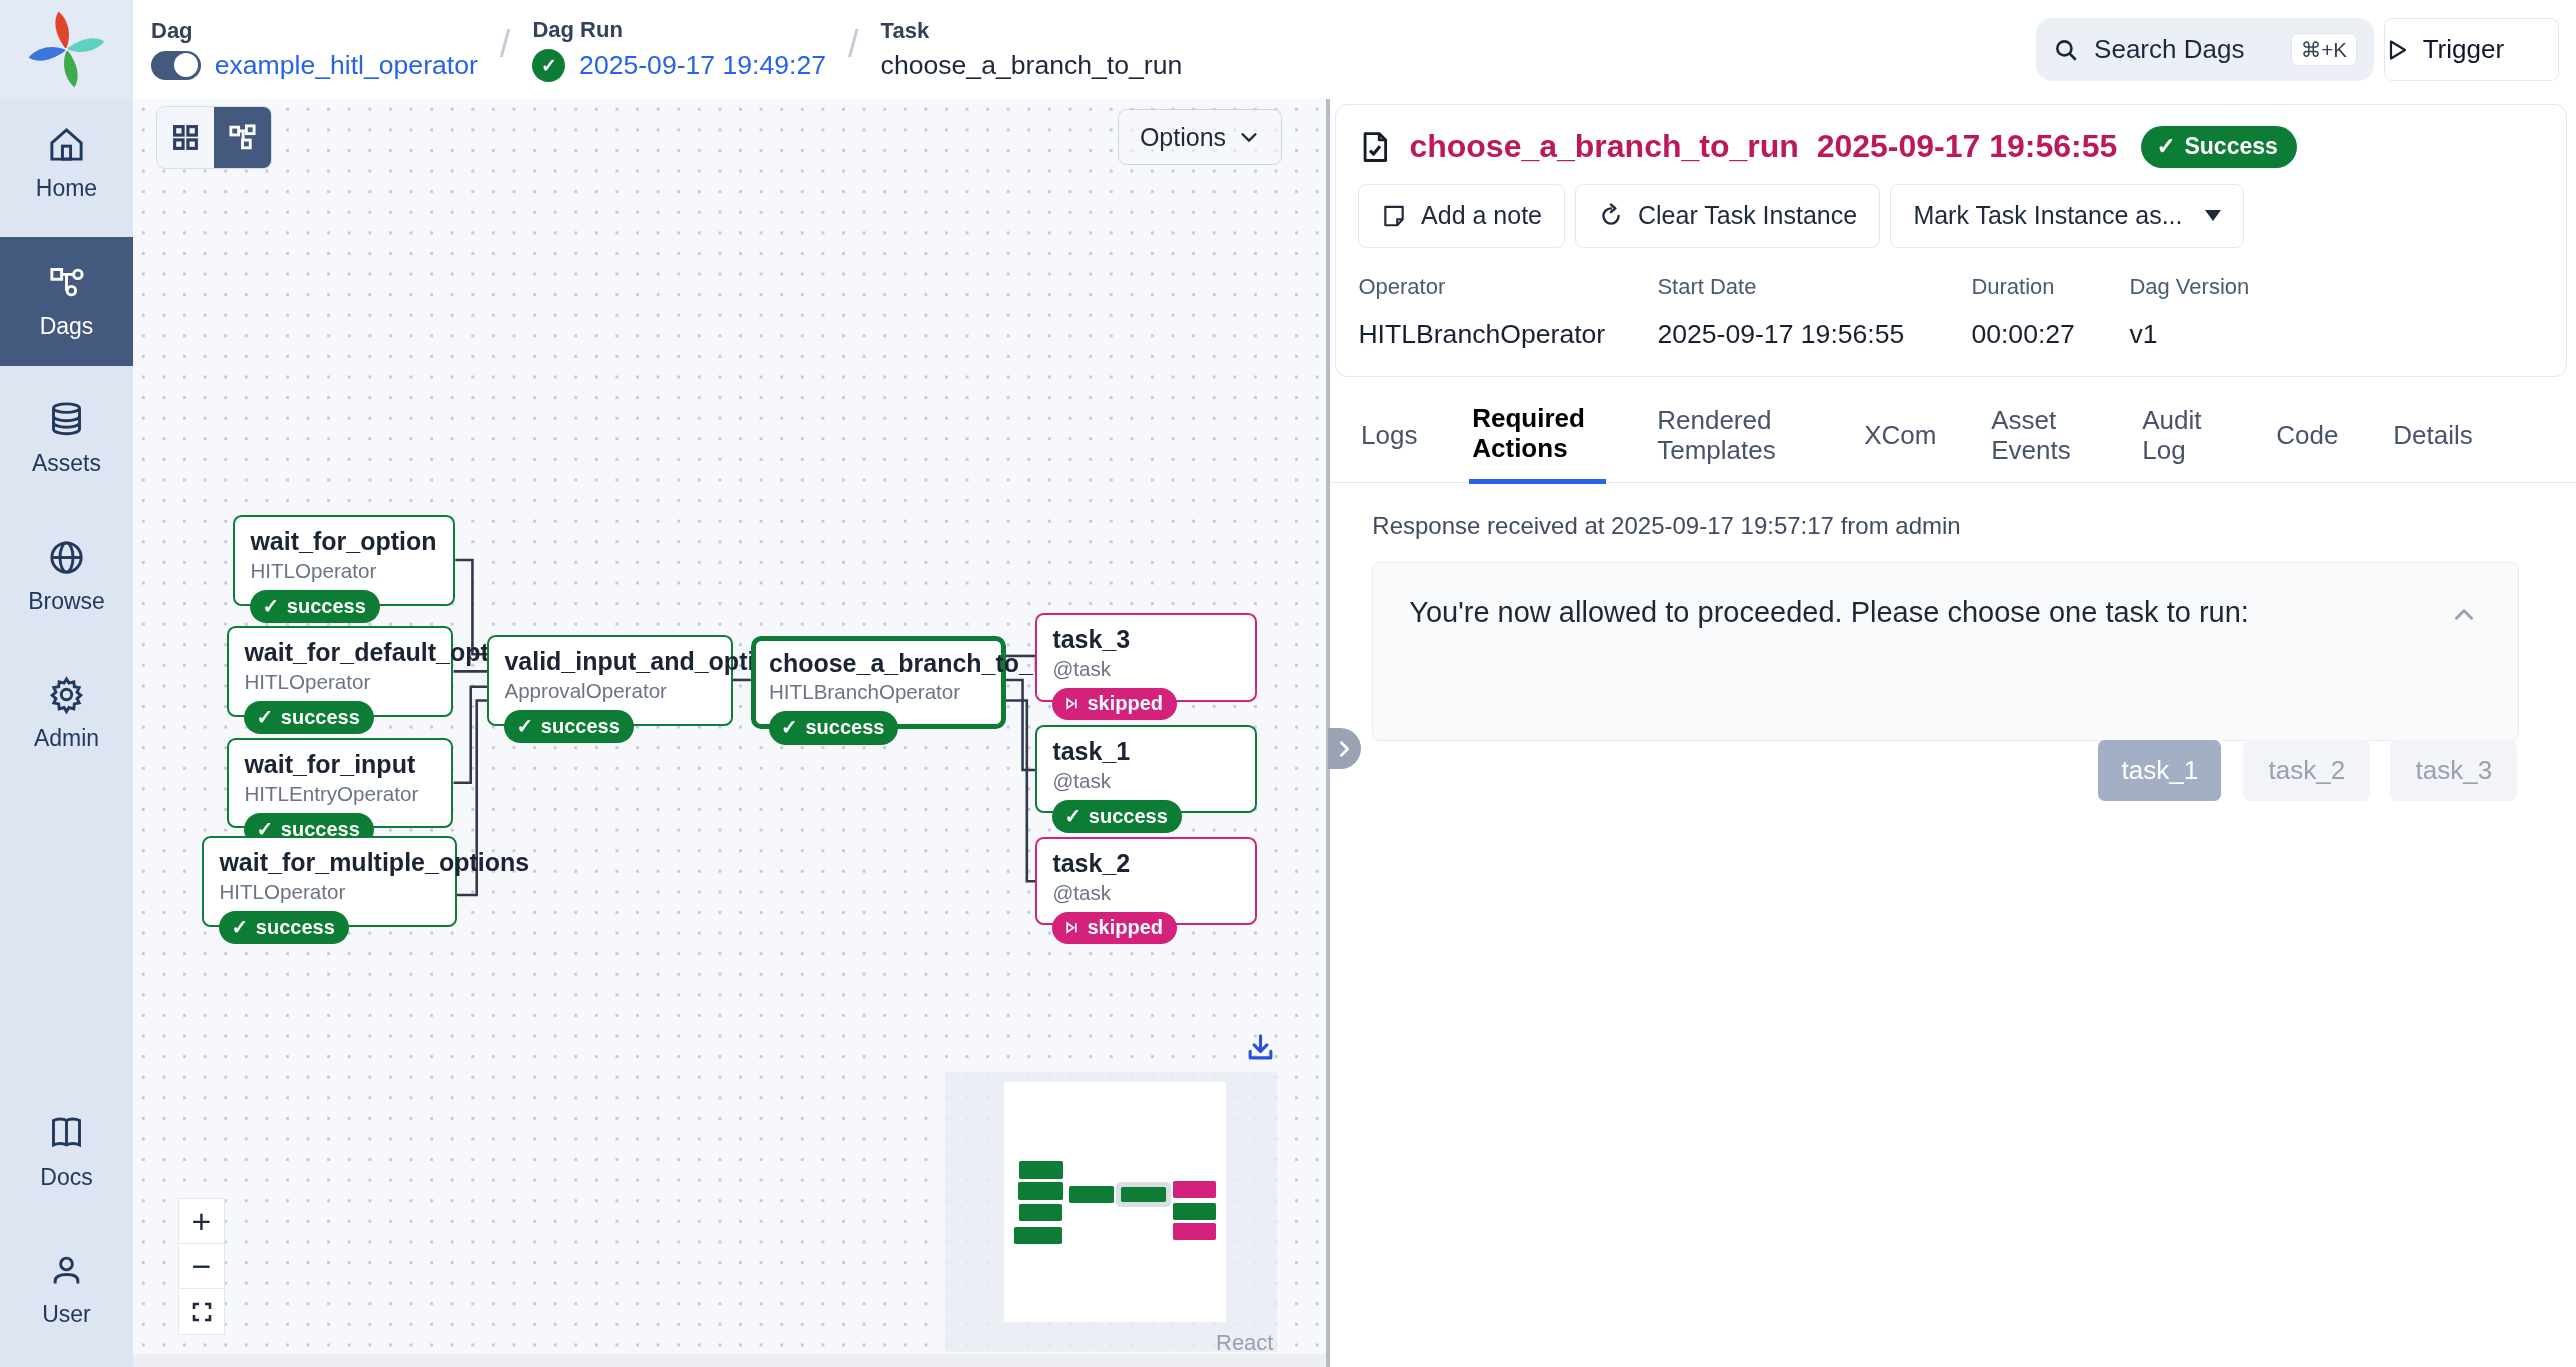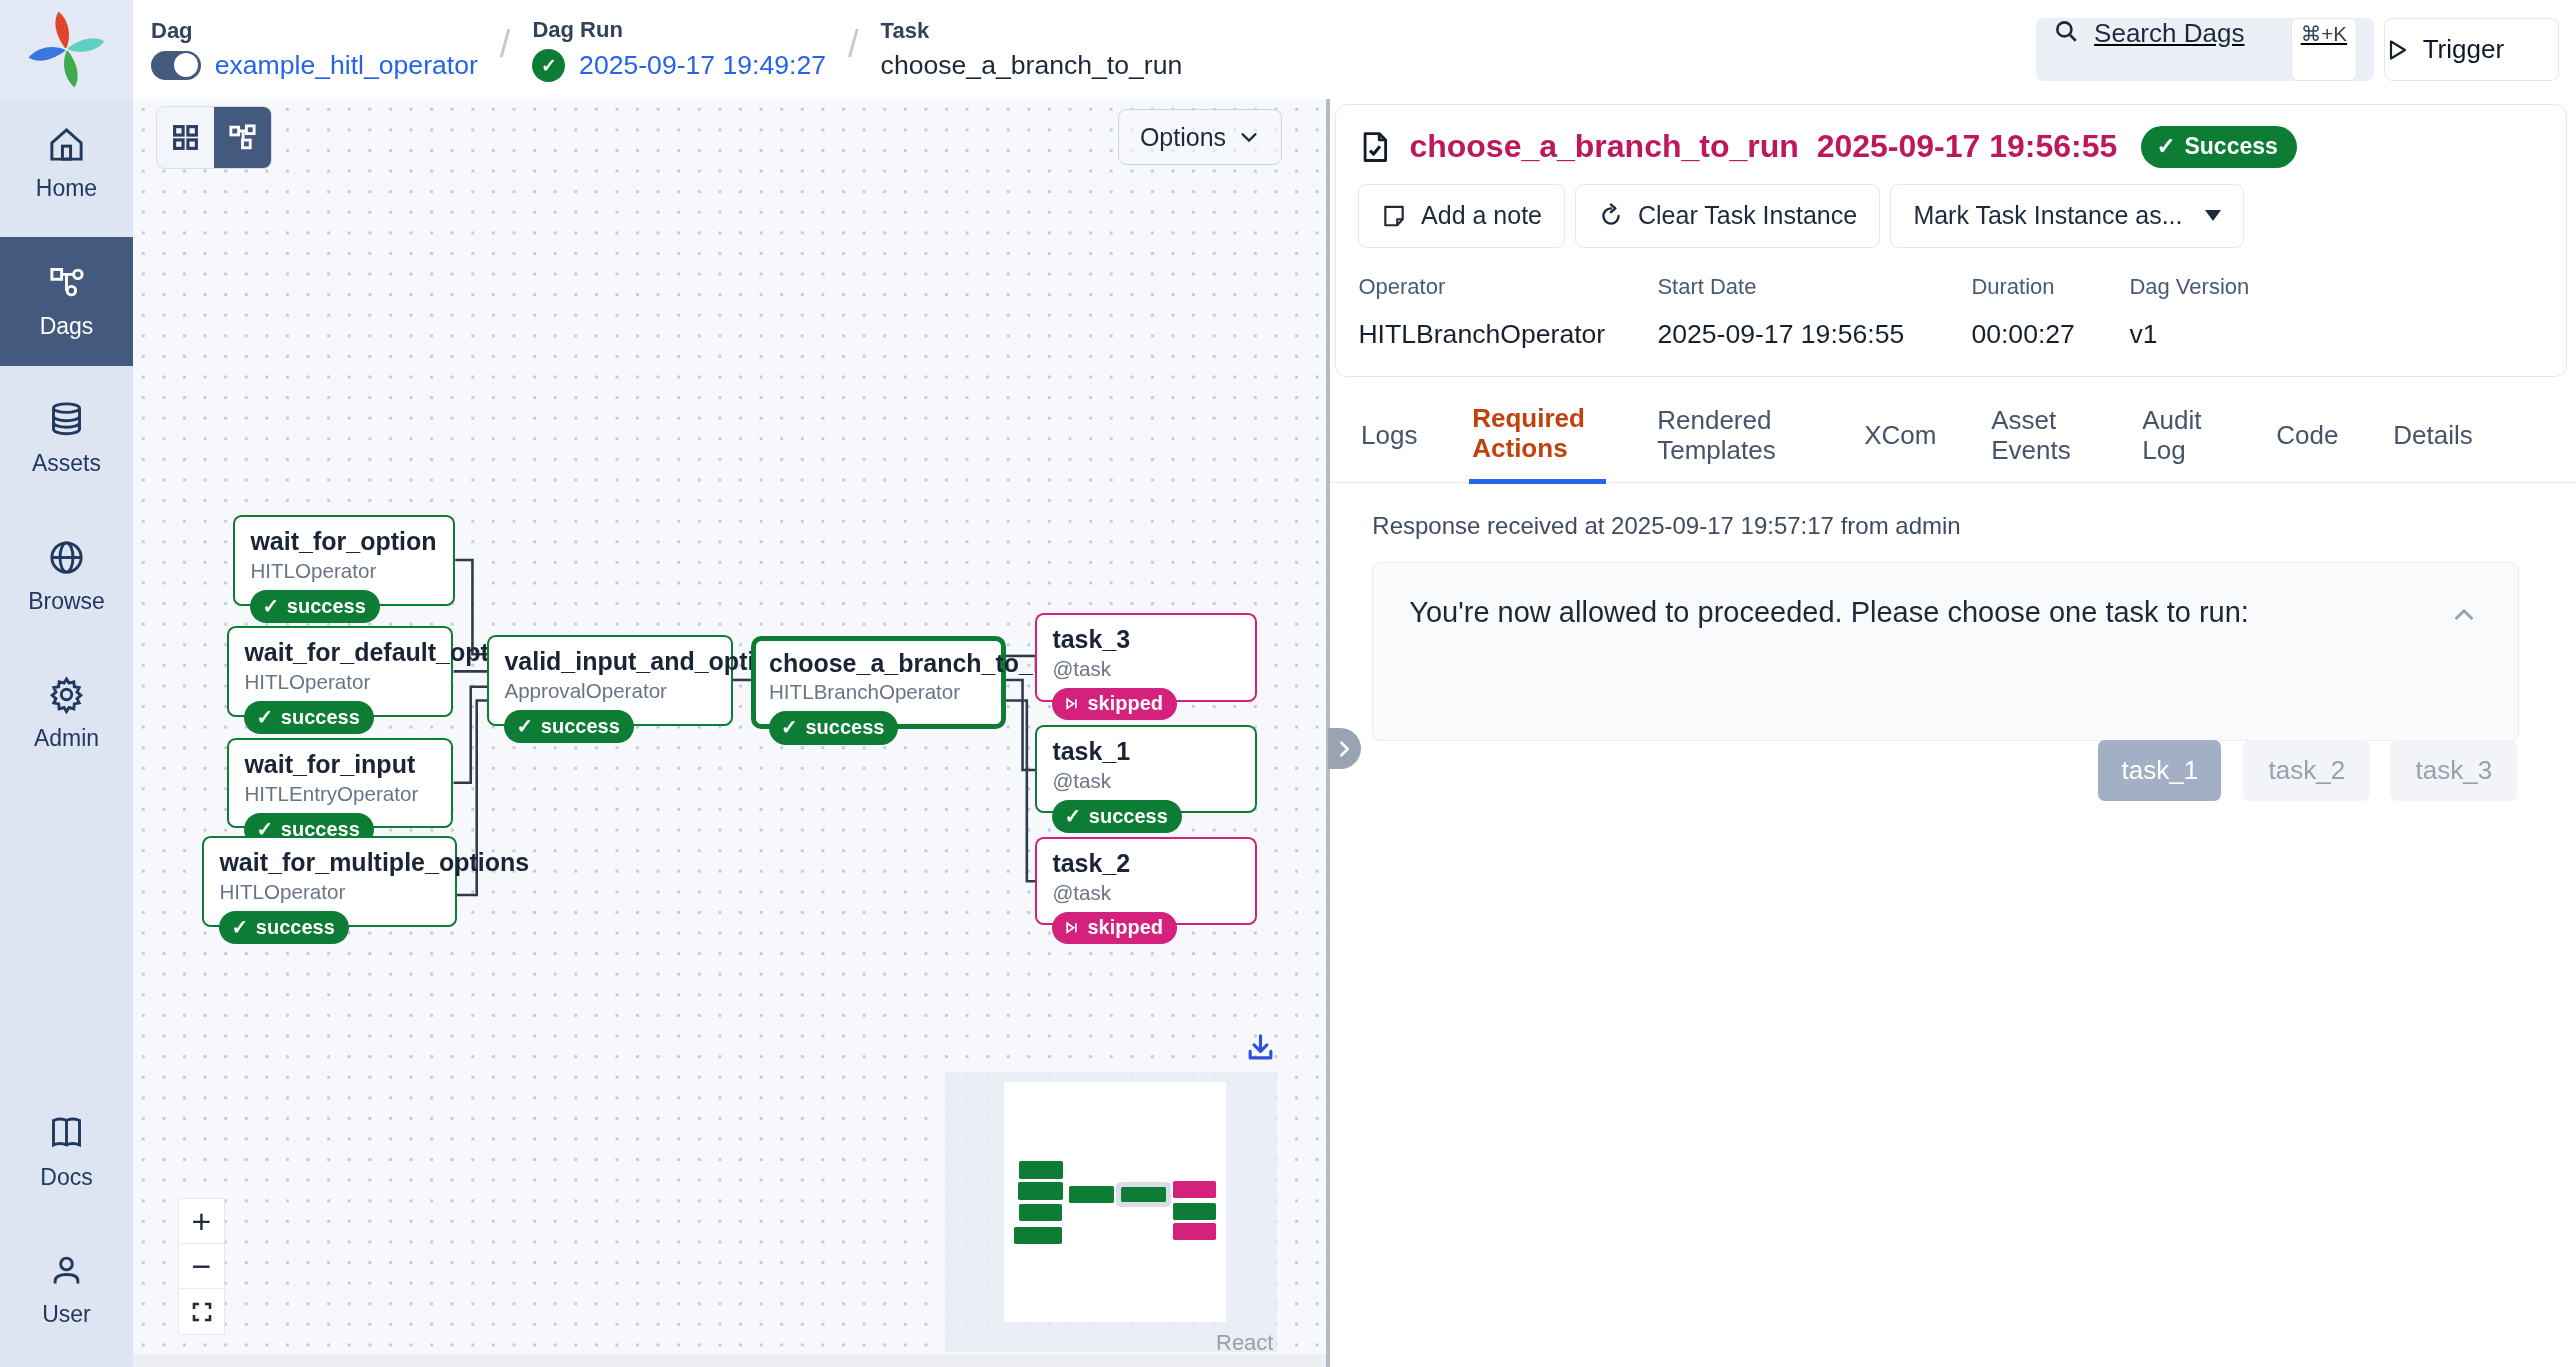--- a/index.html
+++ b/index.html
@@ -21,21 +21,21 @@
   .crumb-group { display:flex; flex-direction:column; justify-content:center; gap:5.1px; }
   .crumb-label { font-size:22px; font-weight:700; color:#33415b; }
   .crumb-value-row { display:flex; align-items:center; gap:13.7px; }
   .crumb-link { font-size:26.6px; color:#2563eb; cursor:pointer; }
   .crumb-text { font-size:26.6px; color:#1e293b; }
   .crumb-sep { font-size:38px; color:#c3cbd7; font-weight:300; margin:0 22px; transform:translateY(-5.1px); }
   .toggle { width:50px; height:29px; background:#44597e; border-radius:856px; position:relative; cursor:pointer; }
   .toggle .knob { position:absolute; right:2.6px; top:2.6px; width:24px; height:24px; background:#fff; border-radius:50%; }
   .check-circle { width:33px; height:33px; border-radius:50%; background:#0d7d35; color:#fff; display:flex; align-items:center; justify-content:center; font-size:19px; font-weight:700; }
   .topbar-right { margin-left:auto; display:flex; align-items:center; gap:10.3px; }
-  .searchbox { width:338px; height:63px; background:#ebf0f7; border-radius:7px; display:flex; gap:15.4px; padding:0 17px; cursor:pointer;text-decoration:underline; }
+  .searchbox { width:338px; height:63px; background:#ebf0f7; border-radius:16px; display:flex; align-items:center; gap:15.4px; padding:0 17px; cursor:pointer; }
   .searchbox .s-label { font-size:26px; color:#1e293b; }
   .kbd { background:#fff; border:1.7px solid #dfe5ec; border-radius:6.9px; font-size:20.6px; color:#334155; padding:3.4px 8.6px; }
   .trigger-btn { width:175px; height:63px; background:#fff; border:1.7px solid #e2e8f0; border-radius:8.6px; display:flex; align-items:center; justify-content:flex-start; gap:13.7px; font-size:26px; color:#0f172a; cursor:pointer; }
 
   .content { flex:1; display:flex; position:relative; }
 
   
   .graph-panel { position:relative; width:1193px; background:#f6f8fb; background-image:radial-gradient(#c6ccd8 1.9px, transparent 1.9px); background-size:20.6px 20.6px; overflow:hidden; flex-shrink:0; }
   .seg-control { position:absolute; left:23px; top:6.9px; display:flex; border:1.7px solid #d8dee8; border-radius:8.6px; overflow:hidden; background:#f2f5fa; }
   .seg-btn { width:57px; height:61px; display:flex; align-items:center; justify-content:center; cursor:pointer; }
@@ -79,21 +79,21 @@
   .ti-actions { display:flex; gap:10.3px; margin-top:15.4px; }
   .ti-btn { height:64px; background:#fff; border:1.7px solid #e3e8ef; border-radius:8.6px; display:flex; align-items:center; gap:13.7px; padding:0 22px; font-size:25px; color:#1e293b; cursor:pointer; }
   .caret-down { width:0; height:0; border-left:8.6px solid transparent; border-right:8.6px solid transparent; border-top:11px solid #1e293b; margin-left:8.6px; }
   .ti-meta { display:flex; margin-top:26px; }
   .meta-col { display:flex; flex-direction:column; gap:19px; }
   .meta-label { font-size:22px; color:#4a5a72; }
   .meta-value { font-size:26.6px; color:#16202e; }
 
   .tabs { display:flex; align-items:center; padding-left:27.4px; border-bottom:1.7px solid #e6eaf0; margin-top:15.4px; min-height:75px; gap:48px; }
   .tab { font-size:26px; color:#45546b; line-height:1.15; padding:12px 3.4px 15.4px 3.4px; cursor:pointer; text-align:left; }
-  .tab.active { color:#c2410c; font-weight:700; border-bottom:5.1px solid #2563eb; margin-bottom:-1.7px; }
+  .tab.active { color:#000000; font-weight:700; border-bottom:5.1px solid #2563eb; margin-bottom:-1.7px; }
   .tab.w160 { max-width:137px; } .tab.w185 { max-width:159px; } .tab.w120 { max-width:103px; } .tab.w100 { max-width:86px; }
 
   .response-note { font-size:24px; color:#3f4b61; margin:29px 0 0 42px; }
   .prompt-box { margin:22px 42px 0 42px; width:1147px; height:179px; background:#f8fafc; border:0.9px solid #e8edf3; border-radius:6.9px; padding:33px 36px; position:relative; }
   .prompt-text { font-size:29px; color:#1e2736; font-weight:500; }
   .chev-up { position:absolute; right:41px; top:39px; }
   .choices { position:absolute; left:0; top:641px; width:100%; }
   .choice-btn { position:absolute; height:61px; border-radius:6.9px; font-size:26px; display:flex; align-items:center; justify-content:center; cursor:pointer; background:#f2f4f8; color:#98a1b0; border:none; font-family:"Liberation Sans", sans-serif; }
   .choice-btn.selected { background:#a3afc5; color:#fff; }
 </style>

